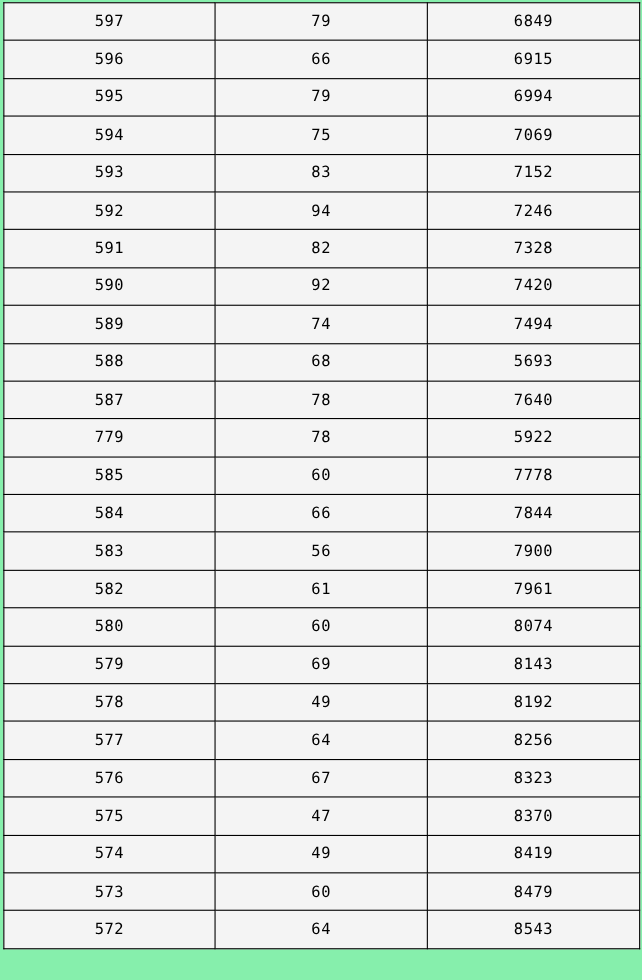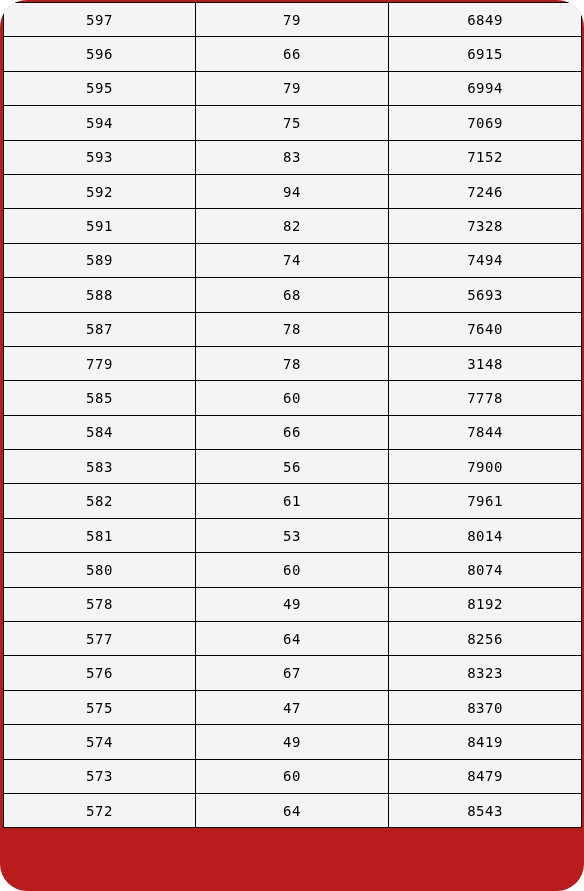--- a/index.html
+++ b/index.html
@@ -11,22 +11,21 @@
 
   body {
     font-family: "DejaVu Sans Mono", "Liberation Mono", monospace;
   }
 
   #table-viewport {
     position: relative;
     width: 584px;
     height: 891px;
     overflow: hidden;
-    background: #b91c1c;
-    border-radius: 27px;
+    background: #86efac;
   }
 
   table.score-table {
     position: absolute;
     left: 3px;
     top: 2px;
     width: 578px;
     border-collapse: collapse;
     table-layout: fixed;
     background: #f4f4f4;
@@ -93,38 +92,43 @@
           <td>592</td>
           <td>94</td>
           <td>7246</td>
         </tr>
         <tr>
           <td>591</td>
           <td>82</td>
           <td>7328</td>
         </tr>
         <tr>
+          <td>590</td>
+          <td>92</td>
+          <td>7420</td>
+        </tr>
+        <tr>
           <td>589</td>
           <td>74</td>
           <td>7494</td>
         </tr>
         <tr>
           <td>588</td>
           <td>68</td>
           <td>5693</td>
         </tr>
         <tr>
           <td>587</td>
           <td>78</td>
           <td>7640</td>
         </tr>
         <tr>
           <td>779</td>
           <td>78</td>
-          <td>3148</td>
+          <td>5922</td>
         </tr>
         <tr>
           <td>585</td>
           <td>60</td>
           <td>7778</td>
         </tr>
         <tr>
           <td>584</td>
           <td>66</td>
           <td>7844</td>
@@ -133,28 +137,28 @@
           <td>583</td>
           <td>56</td>
           <td>7900</td>
         </tr>
         <tr>
           <td>582</td>
           <td>61</td>
           <td>7961</td>
         </tr>
         <tr>
-          <td>581</td>
-          <td>53</td>
-          <td>8014</td>
-        </tr>
-        <tr>
           <td>580</td>
           <td>60</td>
           <td>8074</td>
+        </tr>
+        <tr>
+          <td>579</td>
+          <td>69</td>
+          <td>8143</td>
         </tr>
         <tr>
           <td>578</td>
           <td>49</td>
           <td>8192</td>
         </tr>
         <tr>
           <td>577</td>
           <td>64</td>
           <td>8256</td>

